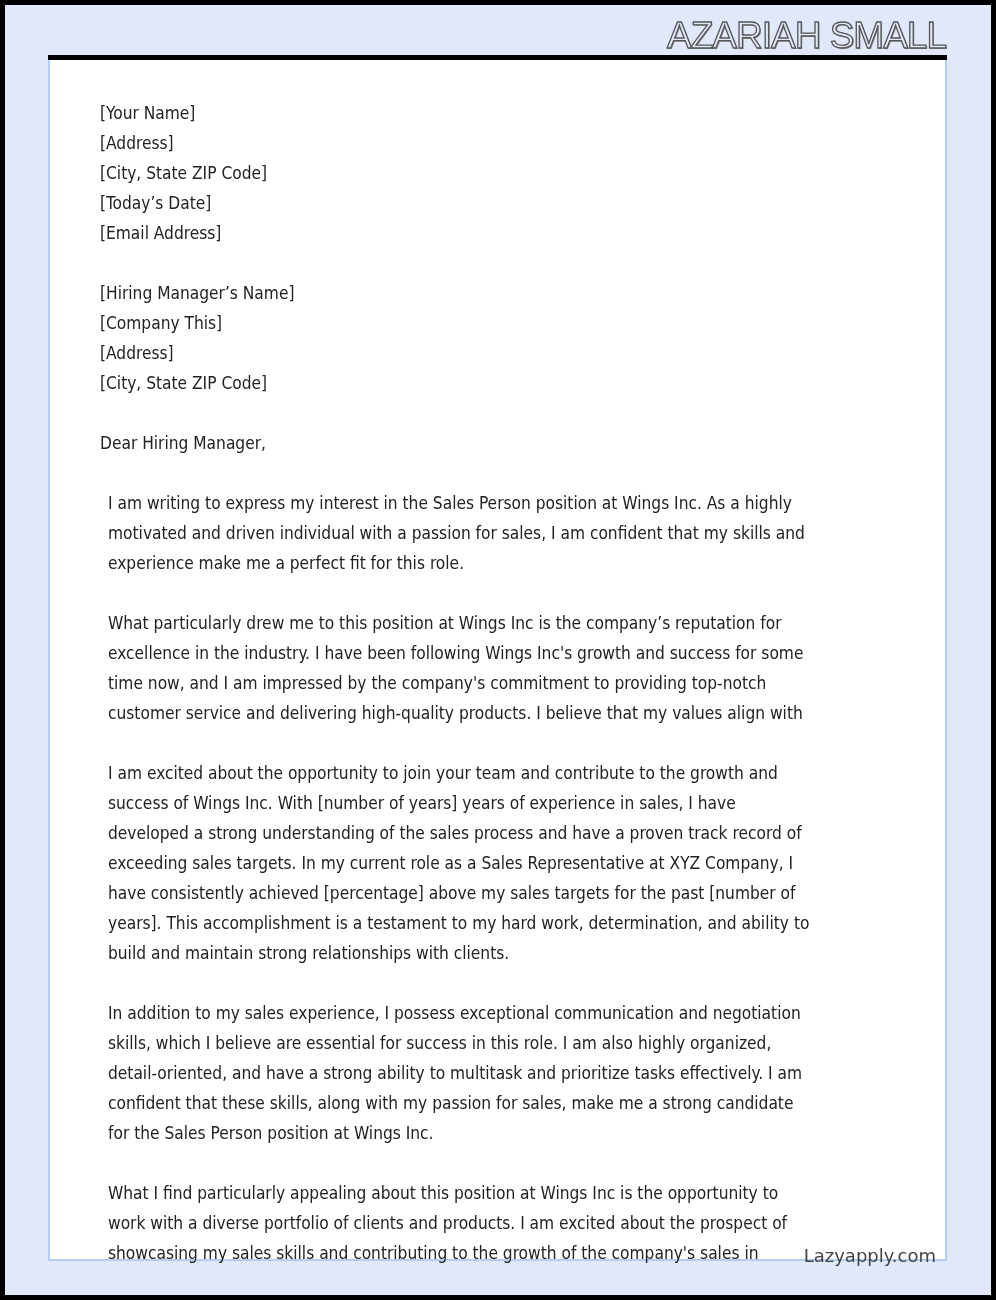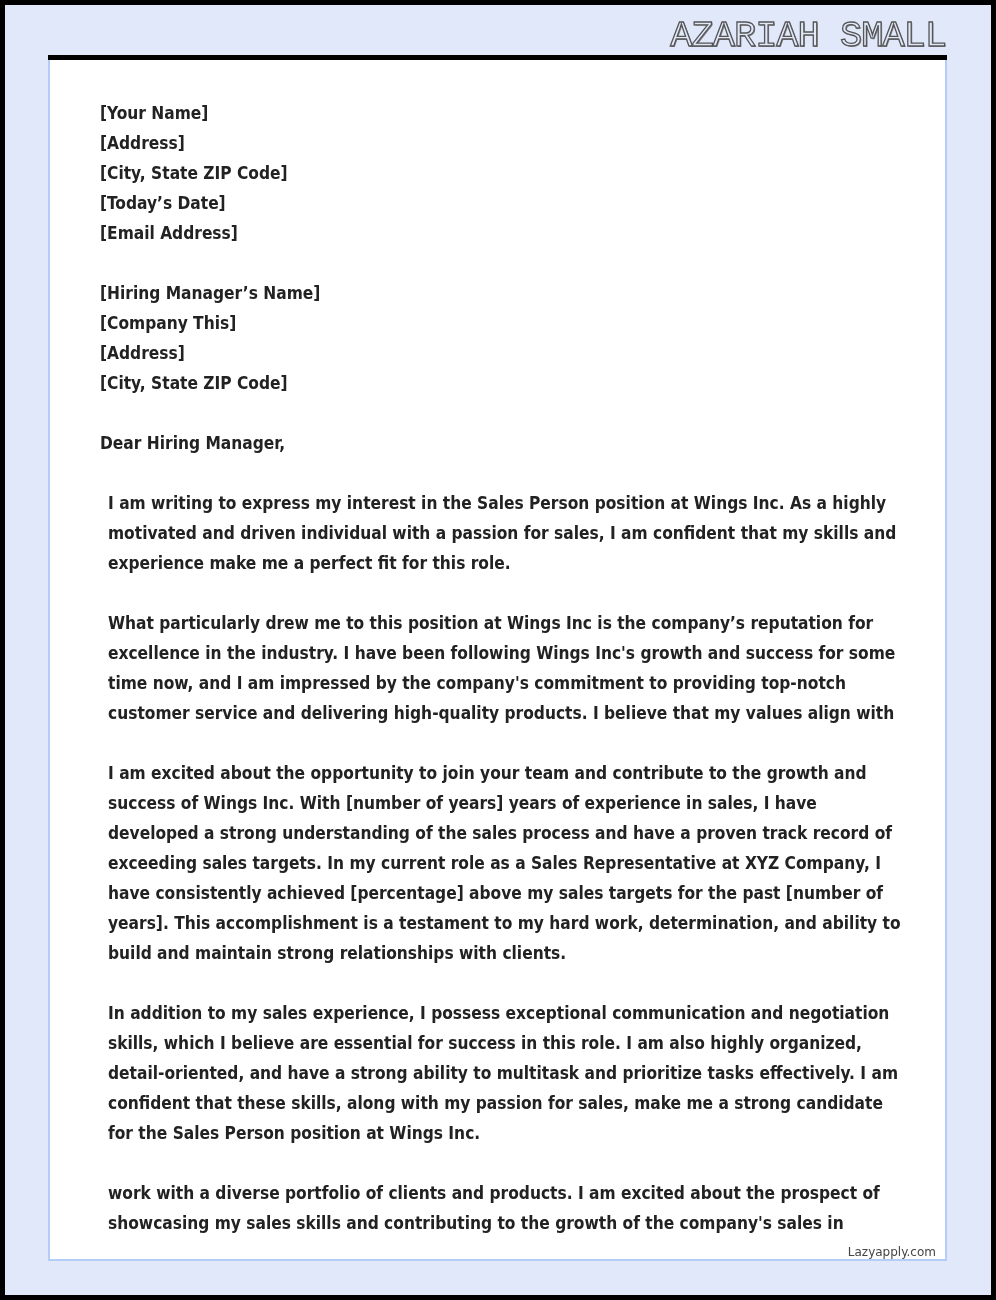--- a/index.html
+++ b/index.html
@@ -7,21 +7,21 @@
     width: 996px; height: 1300px; overflow: hidden; position: relative;
     background: #000;
     font-family: "DejaVu Sans", sans-serif;
   }
   .frame {
     position: absolute; left: 5px; top: 5px; width: 986px; height: 1290px;
     background: #e0e8fa; overflow: hidden;
   }
   .header-name {
     position: absolute; right: 45px; top: 9px;
-    font-family: Liberation Mono, monospace;
+    font-family: Liberation Sans, sans-serif;
     font-size: 37px; letter-spacing: -1px;
     color: #e0e8fa;
     -webkit-text-stroke: 1.3px #555;
     text-shadow: 1px 1px 0 #8a8a8a;
     line-height: 44px;
   }
   .page {
     position: absolute; left: 43px; top: 50px; width: 899px; height: 1206px;
     background: #fff;
     border-left: 2px solid #b3cdf6; border-right: 2px solid #b3cdf6; border-bottom: 2px solid #b3cdf6;
@@ -29,26 +29,26 @@
   }
   .page-topbar {
     position: absolute; left: 43px; top: 50px; width: 899px; height: 5px; background: #000;
   }
   .content {
     position: absolute; left: 95px; top: 93px; width: 800px;
     font-size: 17.2px; line-height: 30px; color: #222;
     font-family: "DejaVu Sans Condensed", "DejaVu Sans", sans-serif;
     font-stretch: condensed;
   }
-  .line { display: block; white-space: nowrap; font-weight: bold; }
+  .line { display: block; white-space: nowrap; }
   .gap { height: 30px; }
   .para { margin: 0 0 30px 8px; }
   .watermark {
     position: absolute; right: 55px; top: 1240px;
-    font-size: 12px; color: #444; z-index: 3;
+    font-size: 18px; color: #444; z-index: 3;
   }
 </style>
 </head>
 <body>
 
 <div class="frame">
   <div class="header-name">AZARIAH SMALL</div>
   <div class="page"></div>
   <div class="page-topbar"></div>
 
@@ -96,19 +96,20 @@
 
     <div class="para">
       <span class="line">In addition to my sales experience, I possess exceptional communication and negotiation</span>
       <span class="line">skills, which I believe are essential for success in this role. I am also highly organized,</span>
       <span class="line">detail-oriented, and have a strong ability to multitask and prioritize tasks effectively. I am</span>
       <span class="line">confident that these skills, along with my passion for sales, make me a strong candidate</span>
       <span class="line">for the Sales Person position at Wings Inc.</span>
     </div>
 
     <div class="para">
+      <span class="line">What I find particularly appealing about this position at Wings Inc is the opportunity to</span>
       <span class="line">work with a diverse portfolio of clients and products. I am excited about the prospect of</span>
       <span class="line">showcasing my sales skills and contributing to the growth of the company's sales in</span>
     </div>
   </div>
 
   <div class="watermark">Lazyapply.com</div>
 </div>
 
 </body></html>

